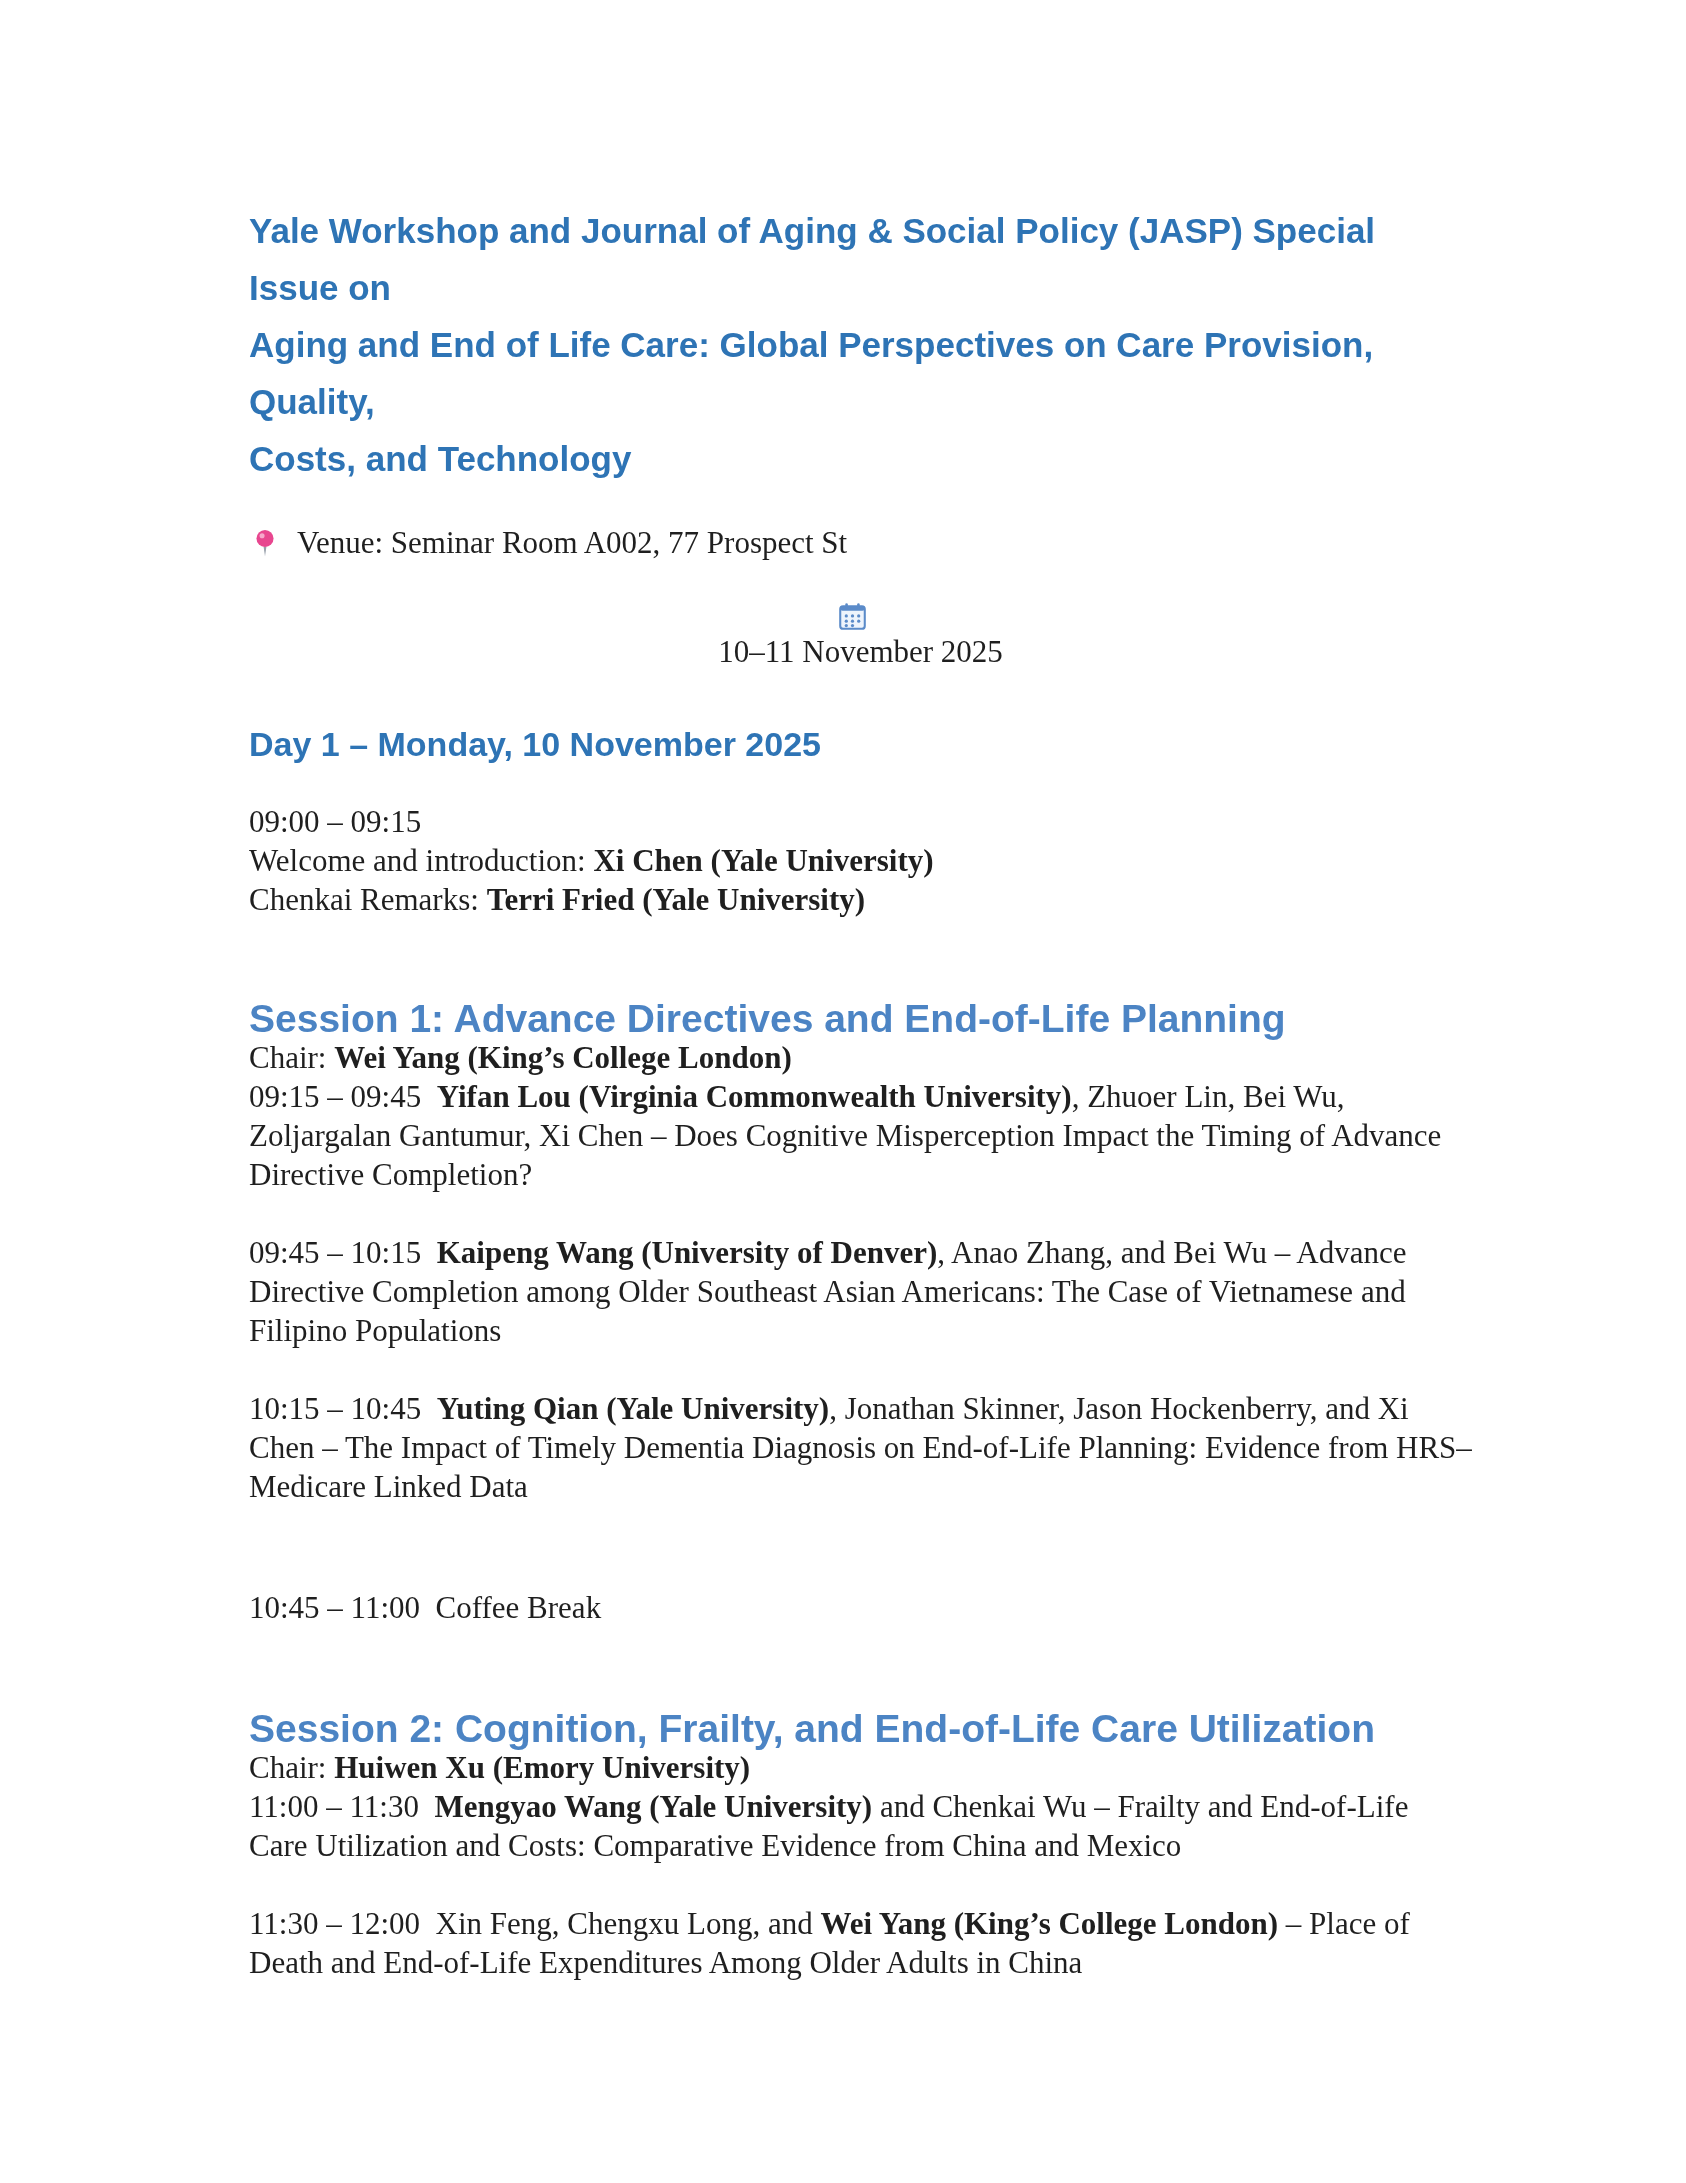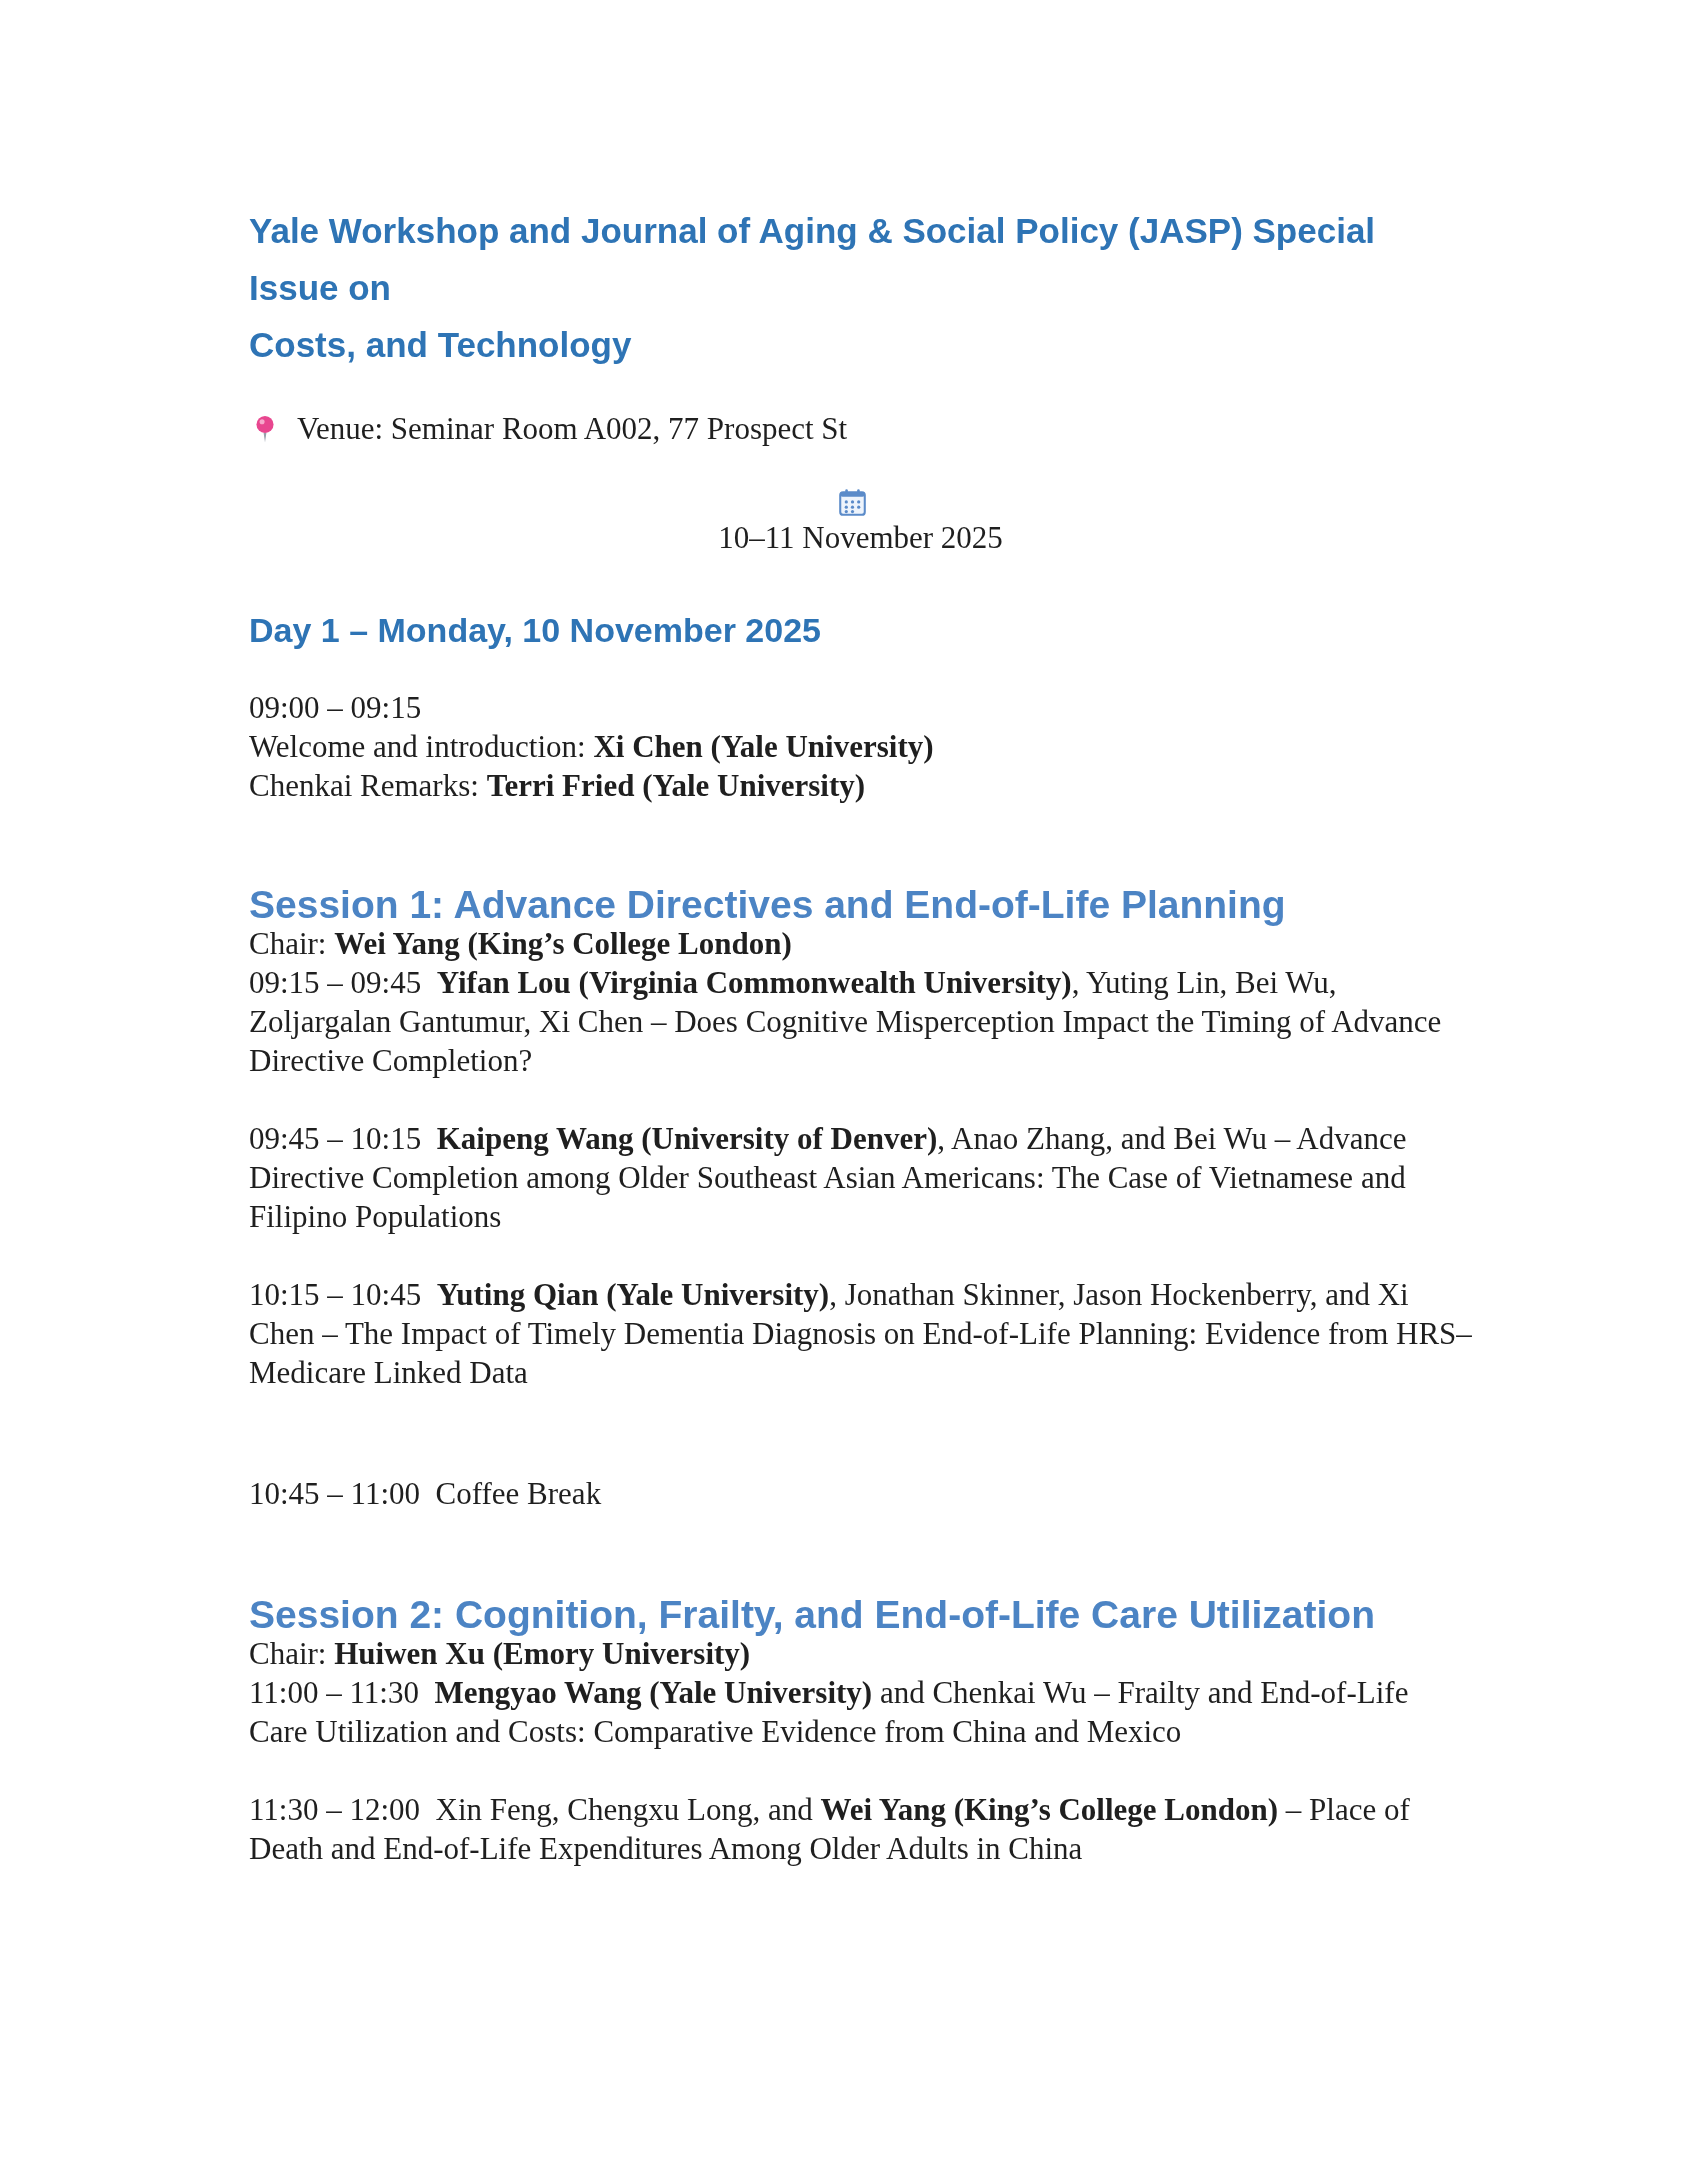--- a/index.html
+++ b/index.html
@@ -72,20 +72,21 @@
   .cal-bar   { fill: var(--calendar-blue, #5B8BC9); }
   .cal-dot   { fill: var(--calendar-blue, #5B8BC9); }
 </style>
 </head>
 <body>
 
 <div class="page">
 
   <h1 class="doc-title">
     <div>Yale Workshop and Journal of Aging &amp; Social Policy (JASP) Special Issue on</div>
+    <div>Aging and End of Life Care: Global Perspectives on Care Provision, Quality,</div>
     <div>Costs, and Technology</div>
   </h1>
 
   <p class="line icon-line">
     <svg class="icon" width="32" height="32" viewBox="0 0 24 24" aria-hidden="true">
       <path class="pin-needle" d="M12 22 L10.9 14.6 L13.1 14.6 Z"></path>
       <circle class="pin-head" cx="12" cy="8.6" r="6.4"></circle>
       <circle class="pin-shine" cx="9.8" cy="6.6" r="1.9"></circle>
     </svg>
     <span>Venue: Seminar Room A002, 77 Prospect St</span>
@@ -113,21 +114,21 @@
 
   <div class="intro">
     <p class="line">09:00 – 09:15</p>
     <p class="line"><span>Welcome and introduction: </span><span class="b">Xi Chen (Yale University)</span></p>
     <p class="line"><span>Chenkai Remarks: </span><span class="b">Terri Fried (Yale University)</span></p>
   </div>
 
   <section>
     <h3 class="session-heading">Session 1: Advance Directives and End-of-Life Planning</h3>
     <p class="line"><span>Chair: </span><span class="b">Wei Yang (King’s College London)</span></p>
-    <p class="para"><span>09:15 – 09:45  </span><span class="b">Yifan Lou (Virginia Commonwealth University)</span><span>, Yuting Lin, Bei Wu, Zoljargalan Gantumur, Xi Chen – Does Cognitive Misperception Impact the Timing of Advance Directive Completion?</span></p>
+    <p class="para"><span>09:15 – 09:45  </span><span class="b">Yifan Lou (Virginia Commonwealth University)</span><span>, Zhuoer Lin, Bei Wu, Zoljargalan Gantumur, Xi Chen – Does Cognitive Misperception Impact the Timing of Advance Directive Completion?</span></p>
     <p class="para"><span>09:45 – 10:15  </span><span class="b">Kaipeng Wang (University of Denver)</span><span>, Anao Zhang, and Bei Wu – Advance Directive Completion among Older Southeast Asian Americans: The Case of Vietnamese and Filipino Populations</span></p>
     <p class="para"><span>10:15 – 10:45  </span><span class="b">Yuting Qian (Yale University)</span><span>, Jonathan Skinner, Jason Hockenberry, and Xi Chen – The Impact of Timely Dementia Diagnosis on End-of-Life Planning: Evidence from HRS–Medicare Linked Data</span></p>
   </section>
 
   <p class="coffee">10:45 – 11:00  Coffee Break</p>
 
   <section>
     <h3 class="session-heading">Session 2: Cognition, Frailty, and End-of-Life Care Utilization</h3>
     <p class="line"><span>Chair: </span><span class="b">Huiwen Xu (Emory University)</span></p>
     <p class="para"><span>11:00 – 11:30  </span><span class="b">Mengyao Wang (Yale University)</span><span> and Chenkai Wu – Frailty and End-of-Life Care Utilization and Costs: Comparative Evidence from China and Mexico</span></p>

